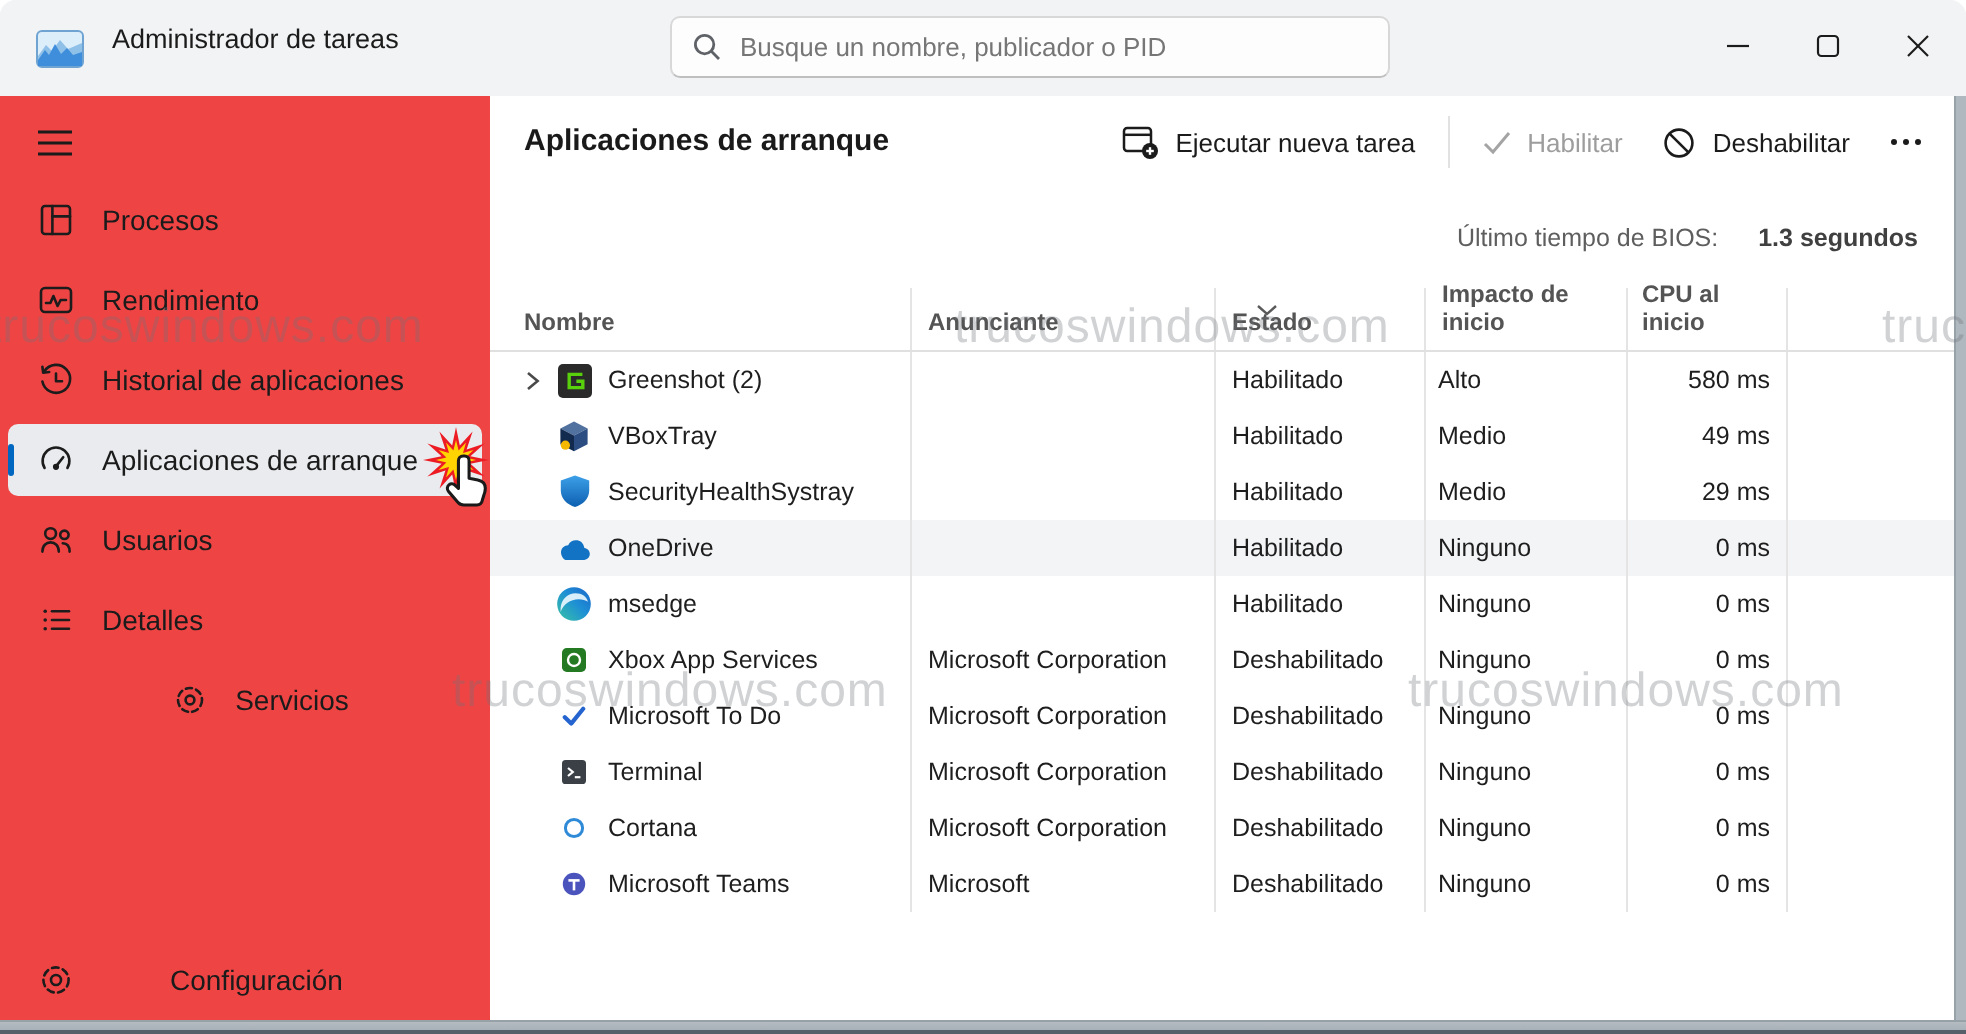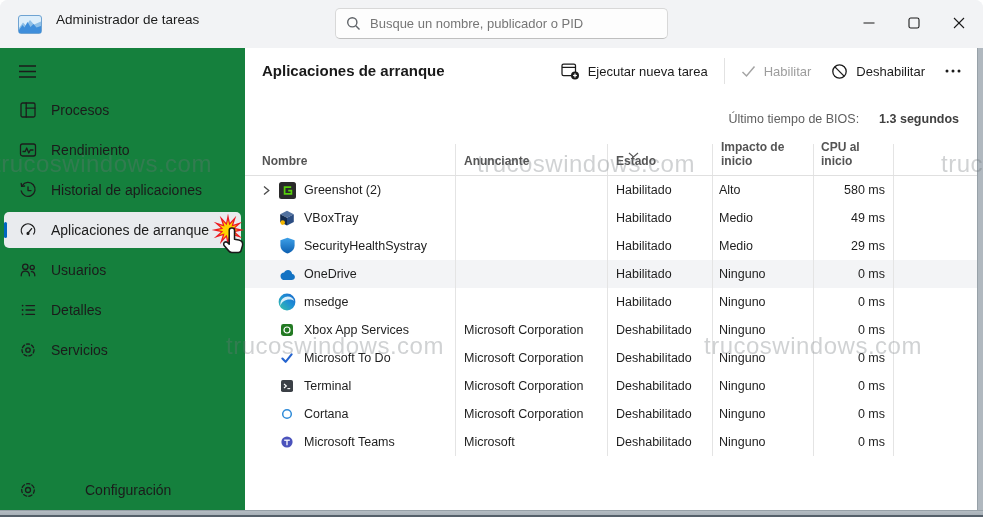--- a/index.html
+++ b/index.html
@@ -6,34 +6,34 @@
   body { font-family:"Liberation Sans","DejaVu Sans",sans-serif; background:#ffffff; }
   .window {
     position:relative; width:983px; height:517px; overflow:hidden;
     background:#f2f3f5; border-radius:8px 8px 0 0;
   }
   
   .titlebar { position:absolute; left:0; top:0; width:983px; height:48px; background:#f2f3f5; }
   .app-icon { position:absolute; left:18px; top:15px; width:24px; height:19px; }
   .window-title { position:absolute; left:56px; top:12px; font-size:13.5px; color:#1b1b1b; }
   .searchbox {
-    position:absolute; left:335px; top:8px; width:333px; height:31px;
+    position:absolute; left:335px; top:8px; width:360px; height:31px;
     background:#fdfdfd; border:1px solid #d8d8d8; border-bottom-color:#bfbfbf;
     border-radius:5px; display:flex; align-items:center; padding:0 10px;
   }
   .searchbox svg { flex:0 0 auto; margin-right:9px; }
   .searchbox input {
     border:none; outline:none; background:transparent; width:100%;
     font-size:13px; color:#1b1b1b; font-family:inherit;
   }
   .searchbox input::placeholder { color:#767676; }
   .win-controls { position:absolute; right:2px; top:0; height:45px; display:flex; }
   .win-btn { width:45px; height:45px; display:flex; align-items:center; justify-content:center; cursor:default; }
   
-  .sidebar { position:absolute; left:0; top:48px; width:245px; height:462px; background:#15803d; }
+  .sidebar { position:absolute; left:0; top:48px; width:245px; height:462px; background:#ef4444; }
   .hamburger { position:absolute; left:14px; top:10px; width:26px; height:26px; display:flex; align-items:center; justify-content:center; }
   .nav-item {
     position:absolute; left:4px; width:237px; height:36px; border-radius:5px;
     display:flex; align-items:center; cursor:default;
   }
   .nav-item.selected { background:#e9ebee; }
   .nav-pill { position:absolute; left:0; top:10px; width:3px; height:16px; border-radius:2px; background:#0067c0; }
   .nav-icon { width:20px; height:20px; margin-left:14px; display:flex; align-items:center; justify-content:center; }
   .nav-label { margin-left:13px; font-size:14px; color:#1b1b1b; white-space:nowrap; }
   
@@ -189,21 +189,21 @@
               <circle cx="4.6" cy="5.6" r="0.9" fill="#1c1c1c" stroke="none"></circle>
               <circle cx="4.6" cy="10" r="0.9" fill="#1c1c1c" stroke="none"></circle>
               <circle cx="4.6" cy="14.4" r="0.9" fill="#1c1c1c" stroke="none"></circle>
               <line x1="8" y1="5.6" x2="16.5" y2="5.6"></line>
               <line x1="8" y1="10" x2="16.5" y2="10"></line>
               <line x1="8" y1="14.4" x2="16.5" y2="14.4"></line>
             </svg>
           </span>
           <span class="nav-label">Detalles</span>
         </div>
-        <div class="nav-item" style="top: 284px;">
+        <div class="nav-item" style="top: 284px; justify-content: center;">
           <span class="nav-icon">
             <svg width="20" height="20" viewBox="0 0 20 20" fill="none" stroke="#1c1c1c" stroke-width="1.3" stroke-linecap="round" stroke-linejoin="round">
               <circle cx="10" cy="10" r="6" stroke-dasharray="3.1 2.1"></circle>
               <circle cx="10" cy="10" r="2.2"></circle>
             </svg>
           </span>
           <span class="nav-label">Servicios</span>
         </div>
       </div>
     <div id="sidebar-settings">

